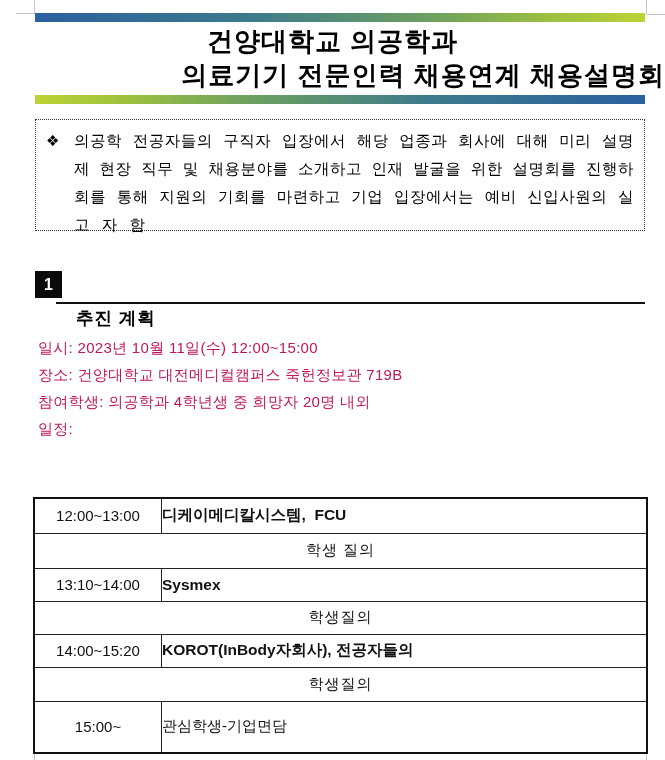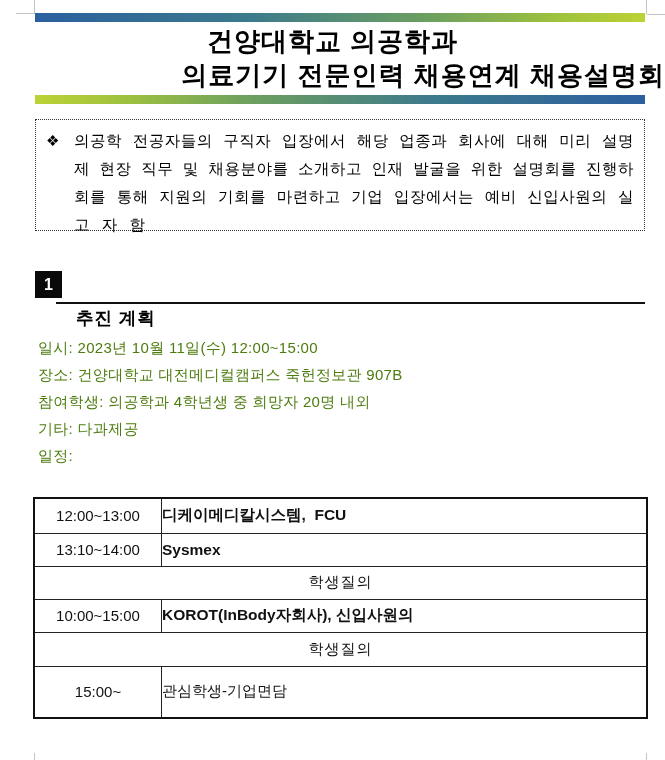--- a/index.html
+++ b/index.html
@@ -47,21 +47,21 @@
   .section-badge{
     position:absolute;left:35px;top:271px;width:27px;height:27px;
     background:#0a0a0a;color:#fff;font-weight:bold;font-size:16px;
     display:flex;align-items:center;justify-content:center;
   }
   .section-title{position:absolute;left:76px;top:274px;font-weight:bold;font-size:17.5px;letter-spacing:1px;margin-top:32px;}
   .section-rule{position:absolute;left:56px;top:302px;width:589px;height:0;border-top:2px solid #111;}
 
   
   .details{position:absolute;left:38px;top:334px;width:615px;}
-  .detail-line{font-size:15px;line-height:27px;letter-spacing:0.3px;color:#4d7c0f;white-space:pre;}
+  .detail-line{font-size:15px;line-height:27px;letter-spacing:0.3px;color:#be185d;white-space:pre;}
 
   
   table.schedule{
     position:absolute;left:33px;top:497px;width:615px;
     border-collapse:collapse;table-layout:fixed;
   }
   table.schedule td{
     border:1px solid #222;
     font-size:15px;color:#111;
     padding:0;
@@ -103,42 +103,44 @@
     <div class="intro-line">회를 통해 지원의 기회를 마련하고 기업 입장에서는 예비 신입사원의 실</div>
     <div class="intro-line last">고 자 함</div>
   </div>
 
   <div class="section-badge">1</div>
   <div class="section-title">추진 계획</div>
   <div class="section-rule"></div>
 
   <div class="details">
     <div class="detail-line">일시: 2023년 10월 11일(수) 12:00~15:00</div>
-    <div class="detail-line">장소: 건양대학교 대전메디컬캠퍼스 죽헌정보관 907B</div>
+    <div class="detail-line">장소: 건양대학교 대전메디컬캠퍼스 죽헌정보관 719B</div>
     <div class="detail-line">참여학생: 의공학과 4학년생 중 희망자 20명 내외</div>
-    <div class="detail-line">기타: 다과제공</div>
     <div class="detail-line">일정:</div>
   </div>
 
   <table class="schedule">
     <tbody>
         <tr class="r1">
       <td class="time">12:00~13:00</td>
       <td class="content bold">디케이메디칼시스템,  FCU</td>
     </tr>
+    <tr class="r2">
+      <td class="merged" colspan="2">학생 질의</td>
+    </tr>
     <tr class="r3">
       <td class="time">13:10~14:00</td>
       <td class="content bold">Sysmex</td>
     </tr>
     <tr class="r4">
       <td class="merged" colspan="2">학생질의</td>
     </tr>
     <tr class="r5">
-      <td class="time">10:00~15:00</td>
-      <td class="content bold">KOROT(InBody자회사), 신입사원의</td>
+      <td class="time">14:00~15:20</td>
+      <td class="content bold">KOROT(InBody자회사), 전공자들의</td>
     </tr>
     <tr class="r6">
       <td class="merged" colspan="2">학생질의</td>
     </tr>
     <tr class="r7">
       <td class="time">15:00~</td>
       <td class="content">관심학생-기업면담</td>
     </tr>
   </tbody>
     </table>

